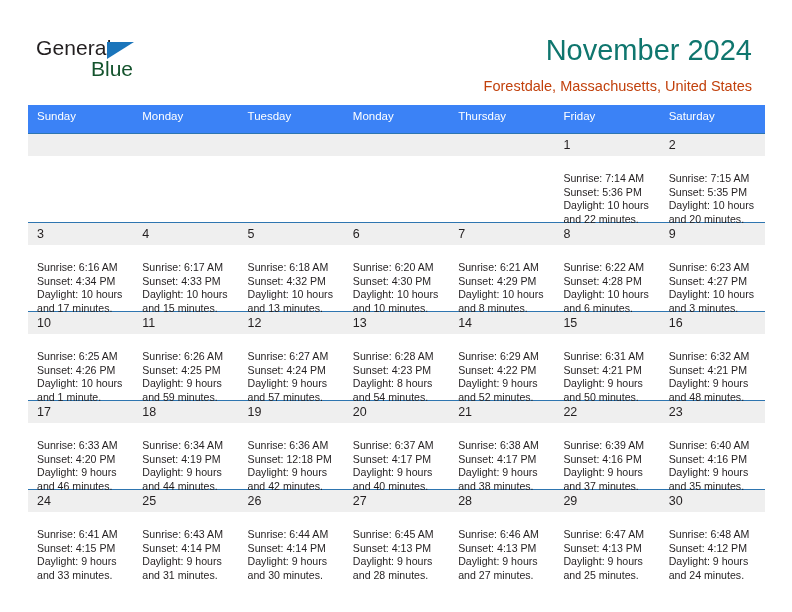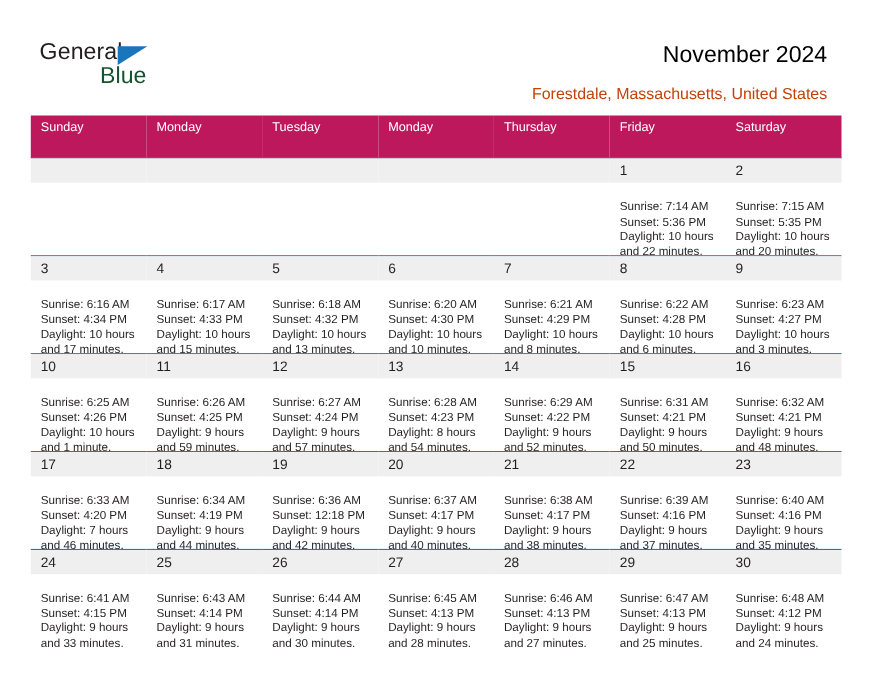--- a/index.html
+++ b/index.html
@@ -64,23 +64,23 @@
     font-size: 21px;
     color: #14532d;
     line-height: 24px;
     white-space: nowrap;
   }
 
   .title {
     position: absolute;
     right: 40px;
     top: 34px;
-    font-size: 21px;
+    font-size: 29px;
     font-weight: normal;
-    color: #000000;
+    color: #0f766e;
     text-align: center;
     white-space: nowrap;
     line-height: 32px;
   }
   .subtitle {
     position: absolute;
     right: 40px;
     top: 78px;
     font-size: 14.5px;
     color: #c2410c;
@@ -93,26 +93,26 @@
   .calendar {
     position: absolute;
     left: 28px;
     top: 105px;
     width: 737px;
     border-collapse: collapse;
     table-layout: fixed;
   }
 
   .cal-head th {
-    background: #be185d;
+    background: #3b82f6;
     color: #ffffff;
     font-size: 11.5px;
     font-weight: normal;
     text-align: left;
-    padding: 5px 0 20px 9px;
+    padding: 5px 0 10px 9px;
     height: 13px;
     line-height: 13px;
     border: 0;
   }
 
   .week-row td {
     vertical-align: top;
     padding: 0;
     border: 0;
     border-top: 1.6px solid #2e75b0;
@@ -371,21 +371,21 @@
             </div>
           </td>
         </tr>
         <tr class="week-row">
           <td>
             <div class="cell-inner">
               <span class="daynum">17</span>
               <div class="details">
                 <div>Sunrise: 6:33 AM</div>
                 <div>Sunset: 4:20 PM</div>
-                <div class="daylight">Daylight: 7 hours and 46 minutes.</div>
+                <div class="daylight">Daylight: 9 hours and 46 minutes.</div>
               </div>
             </div>
           </td>
           <td>
             <div class="cell-inner">
               <span class="daynum">18</span>
               <div class="details">
                 <div>Sunrise: 6:34 AM</div>
                 <div>Sunset: 4:19 PM</div>
                 <div class="daylight">Daylight: 9 hours and 44 minutes.</div>

